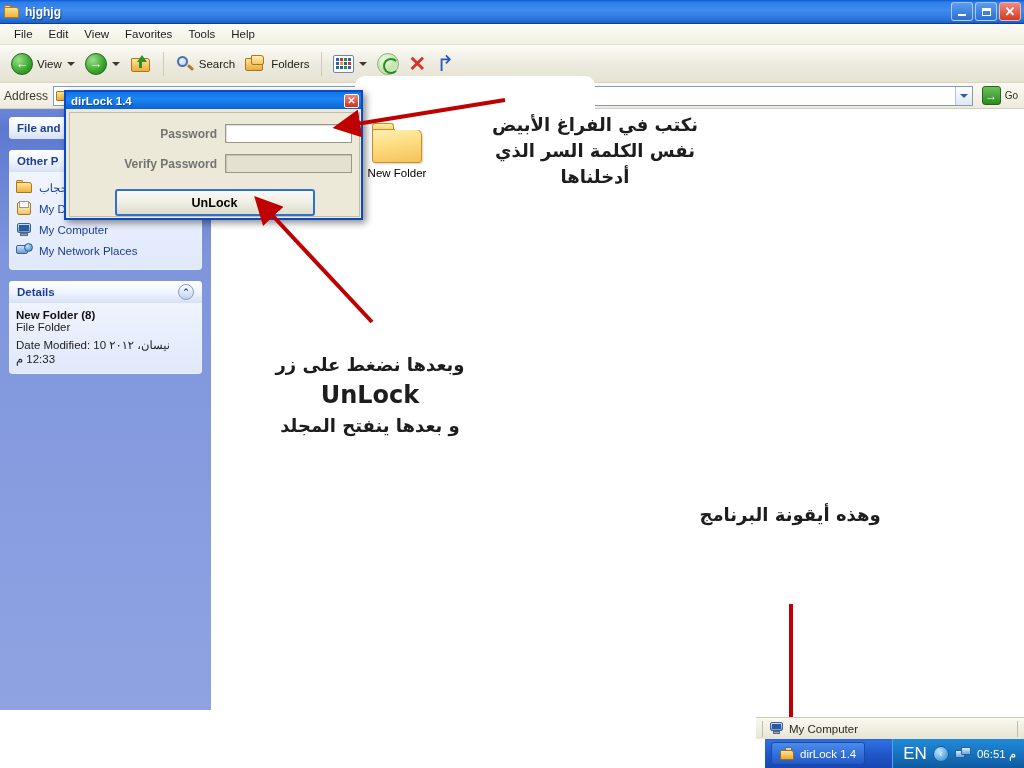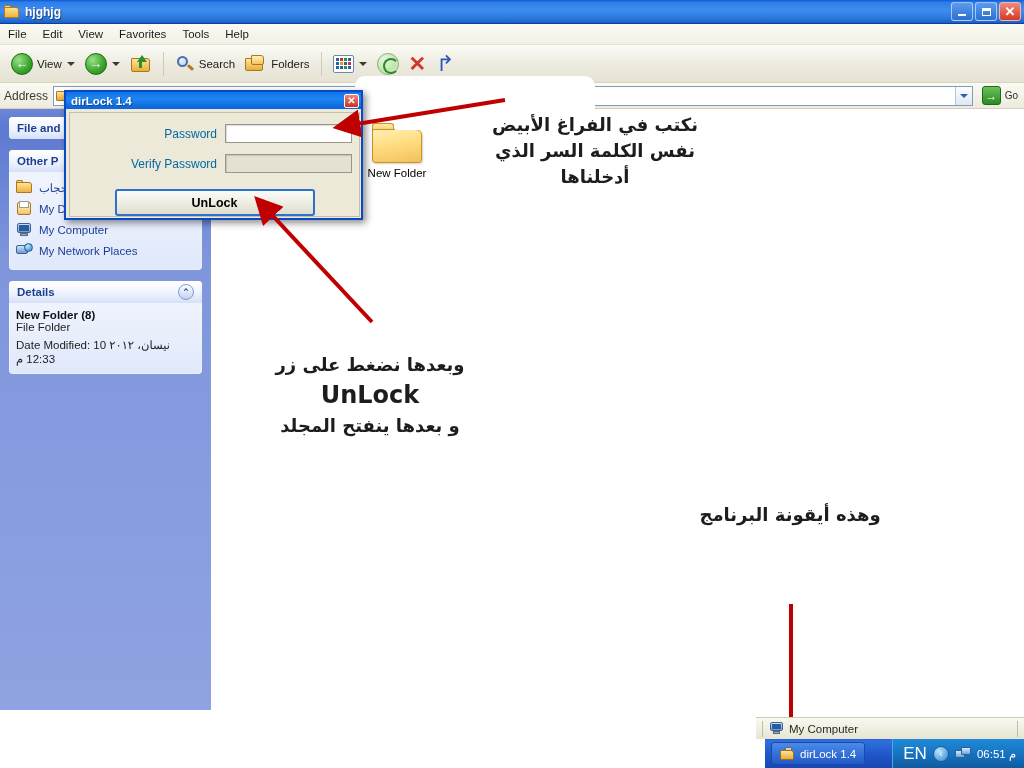--- a/index.html
+++ b/index.html
@@ -45,21 +45,21 @@
   }
   .win-btn.close { background: linear-gradient(180deg,#f08a7e,#d33a26); border-color:#f5b6ae; }
   .win-btn .minglyph { display:block; width:8px; height:2px; background:#fff; margin-top:6px;}
   .win-btn .maxglyph { display:block; width:9px; height:8px; border:1.5px solid #fff; border-top-width:3px;}
   .win-btn .closeglyph { font-size:13px; line-height:11px; font-weight:bold;}
 
   
   .menubar {
     position: absolute; left: 0; top: 24px; width: 1024px; height: 21px;
     background: linear-gradient(180deg,#fbfbf4 0%, #f1f0e4 100%);
-    display: flex; align-items: center; 
+    display: flex; align-items: center; padding-left: 6px;
     border-bottom: 1px solid #e5e2d2;
   }
   .menu-item { padding: 2px 8px; font-size: 11.5px; color: #1b1b1b; }
 
   
   .toolbar {
     position: absolute; left:0; top: 45px; width: 1024px; height: 38px;
     background: linear-gradient(180deg,#fcfcf7 0%, #eceade 55%, #e6e3d4 100%);
     display: flex; align-items: center; padding-left: 6px;
     border-bottom: 1px solid #d9d5c3;
@@ -203,21 +203,21 @@
   .dlg-close {
     width:15px;height:14px;border-radius:2px;border:1px solid #fff;
     background:linear-gradient(180deg,#f0857a,#cc3220);
     color:#fff;font-size:10px;font-weight:bold;display:flex;align-items:center;justify-content:center;
   }
   .dlg-body {
     position:absolute; left:3px; top:20px; width:291px; height:105px;
     background:#ece9d8; border:1px solid #c3bfa8;
   }
   .dlg-row { display:flex; align-items:center; margin-top:11px; padding:0 7px; }
-  .dlg-lbl { width:148px; text-align:right; font-weight:normal; font-size:12px; color:#0369a1; padding-right:8px;}
+  .dlg-lbl { width:148px; text-align:right; font-weight:bold; font-size:12px; color:#737373; padding-right:8px;}
   .dlg-input {
     flex:1; height:19px; border:1px solid #9a968a; background:#ffffff;
     box-shadow: inset 1px 1px 1px rgba(0,0,0,.14);
   }
   .dlg-input.disabled { background:#e4e1d1; }
   .dlg-btn-wrap { display:flex; justify-content:center; margin-top:16px; }
   .dlg-btn {
     width:200px; height:27px;
     background: linear-gradient(180deg,#fbfbf7 0%,#efeee4 50%,#dedcca 100%);
     border:2px solid #2f6fd0; border-radius:3px;

